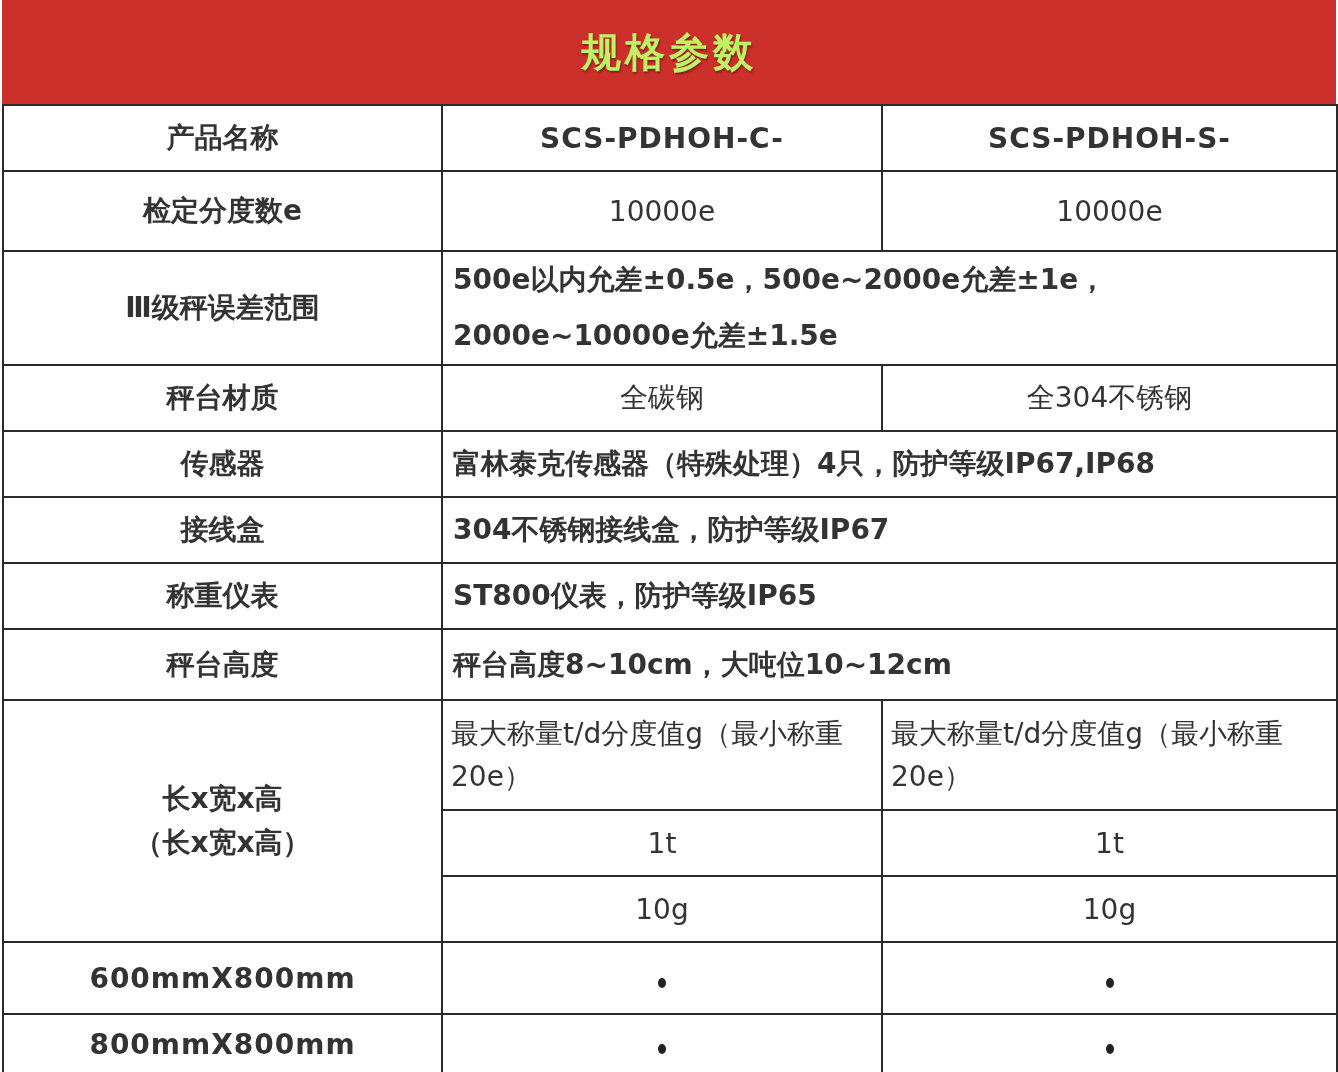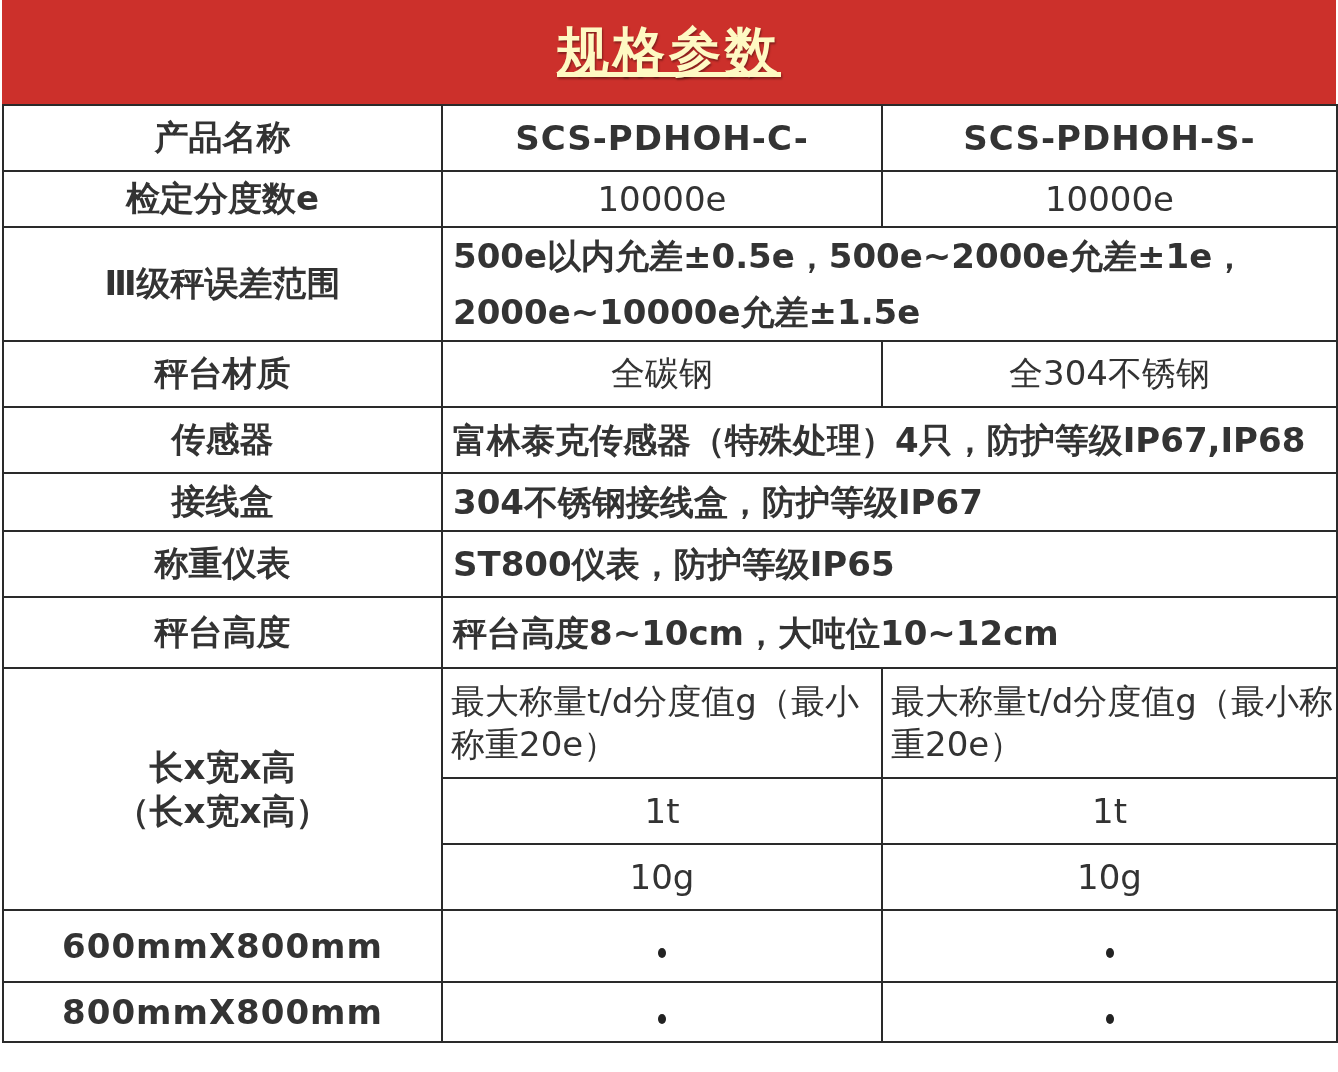--- a/index.html
+++ b/index.html
@@ -1,24 +1,24 @@
 <!DOCTYPE html>
 <html><head>
 <meta charset="utf-8">
 <style>
   html, body { margin: 0; padding: 0; background: #ffffff; }
   body { width: 1338px; height: 1072px; position: relative; overflow: hidden;
          font-family: "DejaVu Sans", "Liberation Sans", sans-serif; color: #222; }
   .banner { position: absolute; left: 2px; top: 0; width: 1334px; height: 104px;
             background: #cc302b; display: flex; align-items: center; justify-content: center; }
-  .banner-title { color: #fef9c3; font-size: 52px; font-weight: bold; letter-spacing: 4px;
-                  text-shadow: 1px 2px 2px rgba(0,0,0,0.35); text-decoration: underline; }
+  .banner-title { color: #bef264; font-size: 40px; font-weight: bold; letter-spacing: 4px;
+                  text-shadow: 1px 2px 2px rgba(0,0,0,0.35); }
   table.spec { position: absolute; left: 2px; top: 104px; width: 1334px;
                border-collapse: collapse; table-layout: fixed; }
-  table.spec td { border: 2px solid #2a2a2a; padding: 0; font-size: 34px; color: #333;
+  table.spec td { border: 2px solid #2a2a2a; padding: 0; font-size: 28px; color: #333;
                   vertical-align: middle; }
   td.label { width: 439px; text-align: center; font-weight: bold; color: #2b2b2b; }
   td.center { text-align: center; }
   td.left { text-align: left; padding-left: 10px !important; line-height: 56px; font-weight: bold; }
   td.left-multi { text-align: left; padding-left: 8px !important; line-height: 43px; border-radius: 10px; }
   td.head { font-weight: bold; letter-spacing: 1px; color: #222; margin-top: 12px; }
   .dot { display: inline-block; width: 8px; height: 10px; border-radius: 50%; background: #222; }
   .size-label { font-size: 26px; letter-spacing: 1px; }
 </style>
 </head>
@@ -33,39 +33,39 @@
     <col style="width:439px">
       <col style="width:440px">
       <col style="width:455px">
   </colgroup>
   <tbody>
       <tr style="height:66px">
     <td class="label">产品名称</td>
     <td class="center head">SCS-PDHOH-C-</td>
     <td class="center head">SCS-PDHOH-S-</td>
   </tr>
-  <tr style="height:56px">
+  <tr style="height:80px">
     <td class="label">检定分度数e</td>
     <td class="center">10000e</td>
     <td class="center">10000e</td>
   </tr>
   <tr style="height:114px">
     <td class="label">Ⅲ级秤误差范围</td>
     <td colspan="2" class="left">500e以内允差±0.5e，500e~2000e允差±1e，2000e~10000e允差±1.5e</td>
   </tr>
   <tr style="height:66px">
     <td class="label">秤台材质</td>
     <td class="center">全碳钢</td>
     <td class="center">全304不锈钢</td>
   </tr>
   <tr style="height:66px">
     <td class="label">传感器</td>
     <td colspan="2" class="left">富林泰克传感器（特殊处理）4只，防护等级IP67,IP68</td>
   </tr>
-  <tr style="height:58px">
+  <tr style="height:66px">
     <td class="label">接线盒</td>
     <td colspan="2" class="left">304不锈钢接线盒，防护等级IP67</td>
   </tr>
   <tr style="height:66px">
     <td class="label">称重仪表</td>
     <td colspan="2" class="left">ST800仪表，防护等级IP65</td>
   </tr>
   <tr style="height:71px">
     <td class="label">秤台高度</td>
     <td colspan="2" class="left">秤台高度8~10cm，大吨位10~12cm</td>

